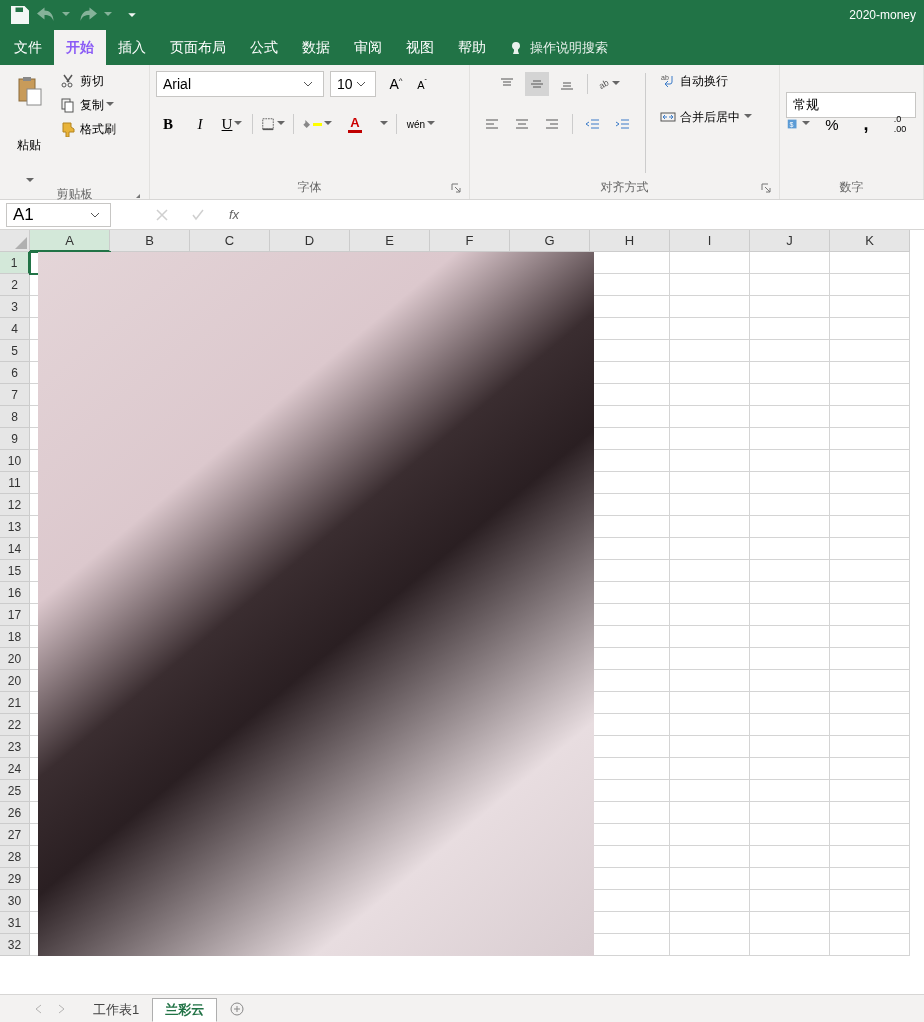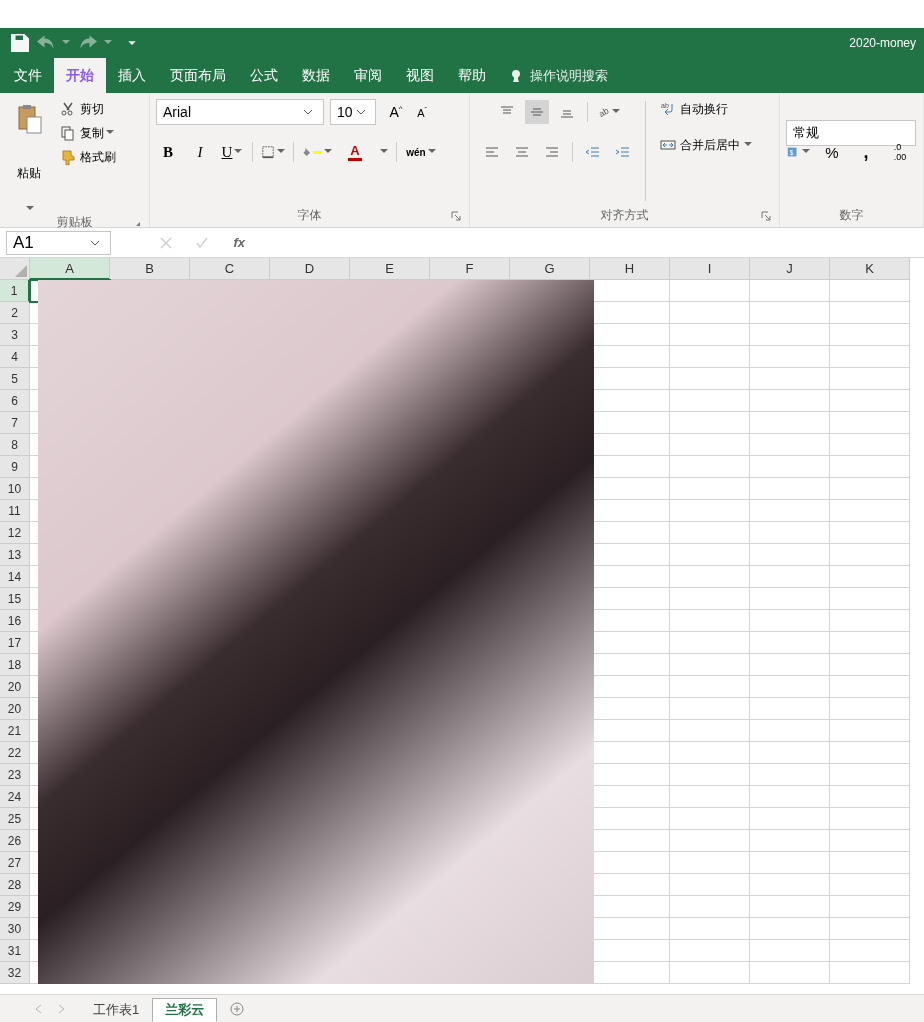--- a/index.html
+++ b/index.html
@@ -1,19 +1,19 @@
 <!DOCTYPE html>
 <html><head>
 <meta charset="utf-8">
 <style>
 * { margin:0; padding:0; box-sizing:border-box; font-family:"Microsoft YaHei",Arial,sans-serif; }
 body { background:#fff; width:924px; height:1022px; overflow:hidden; user-select:none; }
 
 
-.titlebar { display:flex; align-items:center; height:30px; background:#217346; color:#fff; padding:4px 8px; font-size:12px;margin-top:28px; }
+.titlebar { display:flex; align-items:center; height:30px; background:#217346; color:#fff; padding:4px 8px; font-size:12px; }
 .titlebar .qat-btn { width:24px; height:24px; display:flex; align-items:center; justify-content:center; margin-right:2px; cursor:pointer; }
 .titlebar .qat-btn svg { fill:#fff; opacity:.95; }
 .titlebar .qat-btn.disabled svg { opacity:.45; }
 .title-text { margin-left:auto; font-size:12px; white-space:nowrap; }
 
 
 .tabs { display:flex; align-items:center; height:35px; background:#217346; padding-left:2px; }
 .tab { padding:0 12px; height:35px; line-height:35px; color:#fff; font-size:14px; cursor:pointer; }
 .tab.active { background:#f3f2f1; color:#8b5cf6; font-weight:700; }
 .tell-me { display:flex; align-items:center; color:#fff; font-size:13px; margin-left:10px; opacity:.9; cursor:text; }
@@ -49,21 +49,21 @@
 .dd-box { width:18px; height:24px; display:flex; align-items:center; justify-content:center; }
 .dd-box svg { stroke:#555; fill:none; }
 
 .underline-color { width:14px; height:3px; }
 
 
 .formula-bar { display:flex; height:30px; border-bottom:1px solid #d7d6d5; background:#fff; align-items:center; }
 .name-box { width:105px; height:24px; border:1px solid #c7c6c4; margin:2px 0 2px 6px; display:flex; align-items:center; padding:0 6px; font-size:17px; }
 .name-box .dd-box { margin-left:auto; }
 .fx-area { display:flex; align-items:center; margin-left:40px; gap:14px; }
-.fx-btn { width:22px; height:22px; display:flex; align-items:center; justify-content:flex-end; cursor:pointer;font-weight:bold; }
+.fx-btn { width:22px; height:22px; display:flex; align-items:center; justify-content:center; cursor:pointer; }
 .fx-label { font-style:italic; font-size:13px; color:#666; }
 .formula-input { flex:1; height:24px; border:none; outline:none; padding:0 6px; font-size:13px; margin-left:10px; }
 
 
 .grid-wrap { position:relative; }
 .corner { position:absolute; left:0; top:0; width:30px; height:22px; background:#e6e6e6; border-right:1px solid #ccc; border-bottom:1px solid #ccc; }
 .corner::after { content:''; position:absolute; right:2px; bottom:2px; border:6px solid transparent; border-bottom:6px solid #b0b0b0; border-right:6px solid #b0b0b0; }
 
 .col-headers { position:absolute; left:30px; top:0; height:22px; display:flex; }
 .col-head { width:80px; border-right:1px solid #ccc; border-bottom:1px solid #ccc; background:#e6e6e6; display:flex; align-items:center; justify-content:center; font-size:13px; color:#333; cursor:pointer; }
@@ -238,21 +238,21 @@
             </svg>
             <div class="underline-color" style="background:#ffff00;"></div>
             <span class="dd-arrow"></span>
           </div>
         <div class="sq-btn" style="width:30px;flex-direction:column;">
             <span style="font-size:13px;font-weight:bold;color:#c00;">A</span>
             <div class="underline-color" style="background:#c00000;"></div>
           </div>
         <span class="dd-arrow"></span>
         <div style="width:1px;height:20px;background:#ccc;"></div>
-        <div class="sq-btn" style="width:32px;font-weight:bold;">
+        <div class="sq-btn" style="width:32px;">
             <span style="font-size:10px;">wén</span>
             <span class="dd-arrow"></span>
           </div>
       </div>
     </div>
     <div class="group-label">
         <span>字体</span>
       <div class="launcher">
           <svg width="10" height="10" viewBox="0 0 10 10">
             <path d="M1 1h6M1 1v6M4 4l5 5M9 5v4H5" stroke="#777" fill="none"></path>

